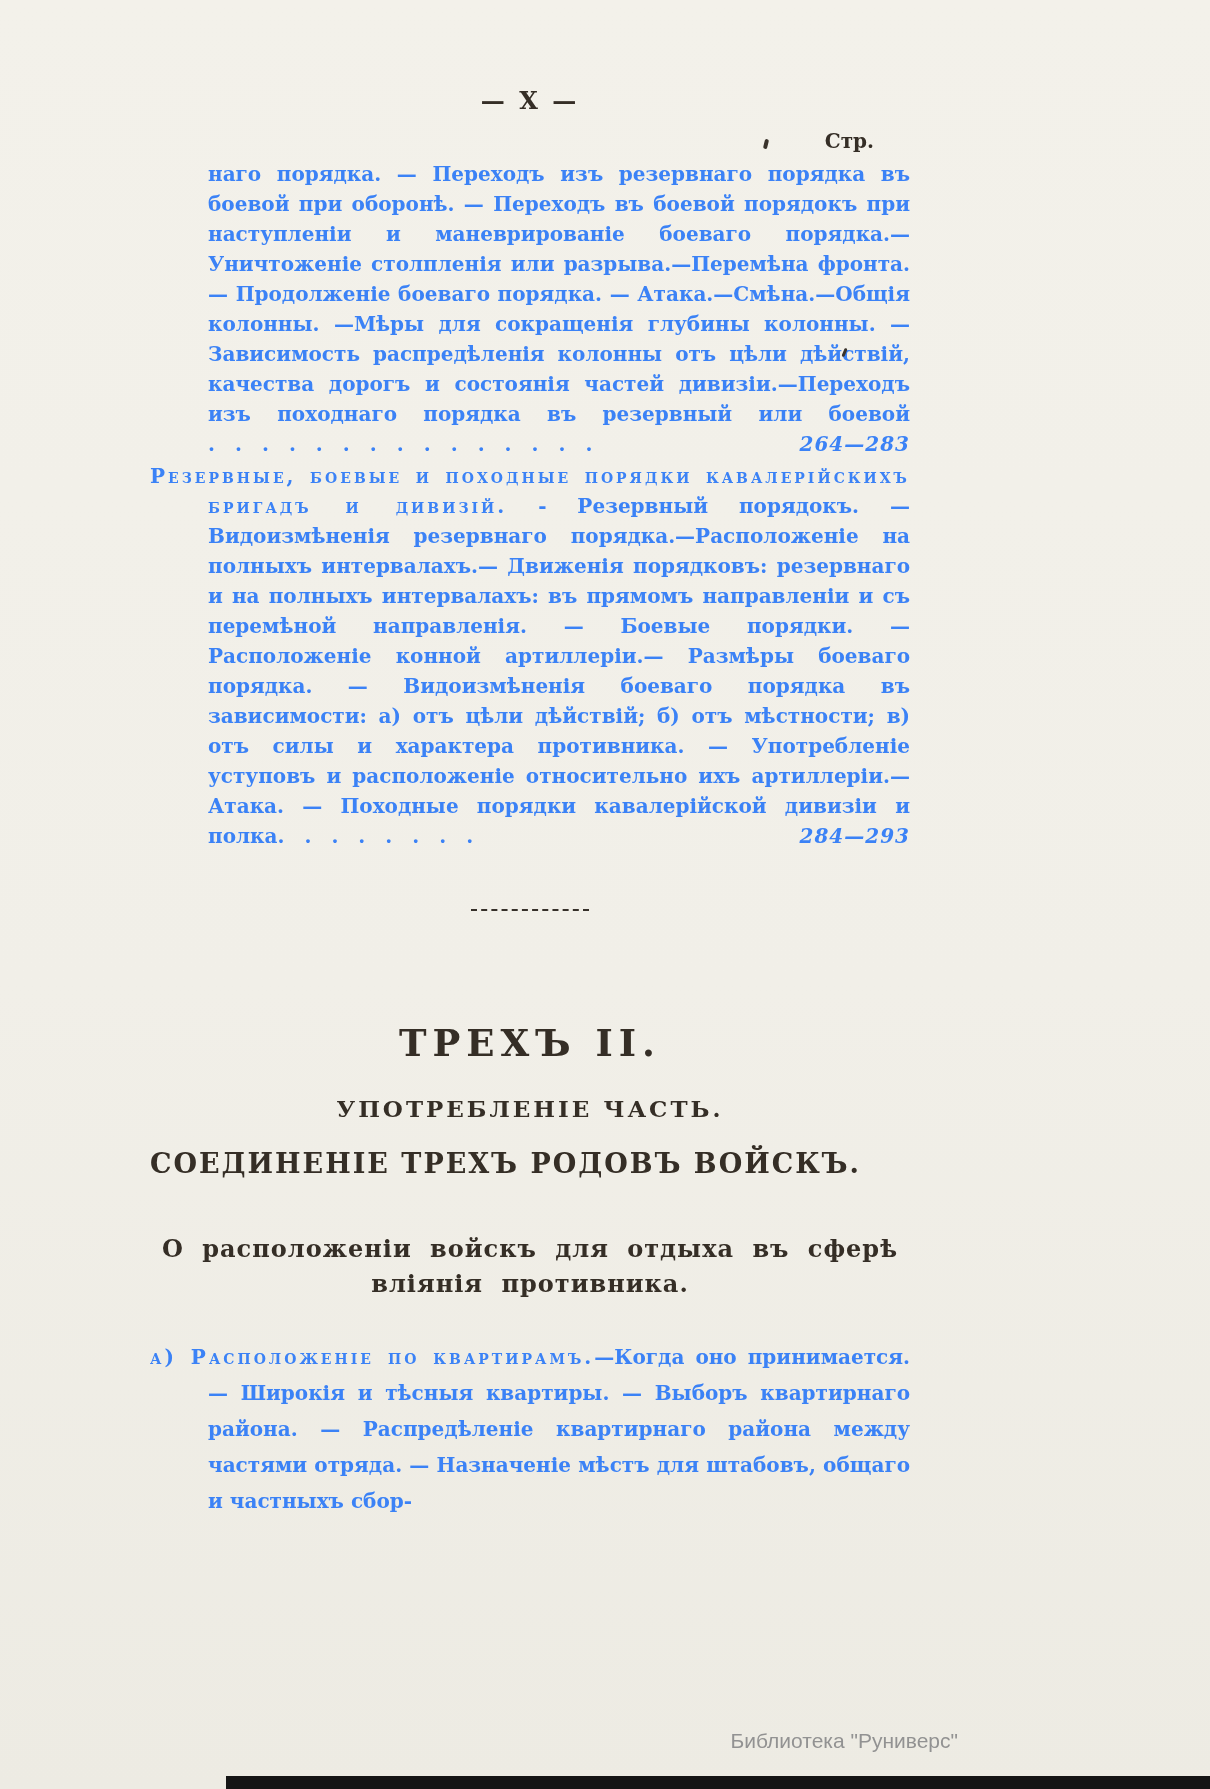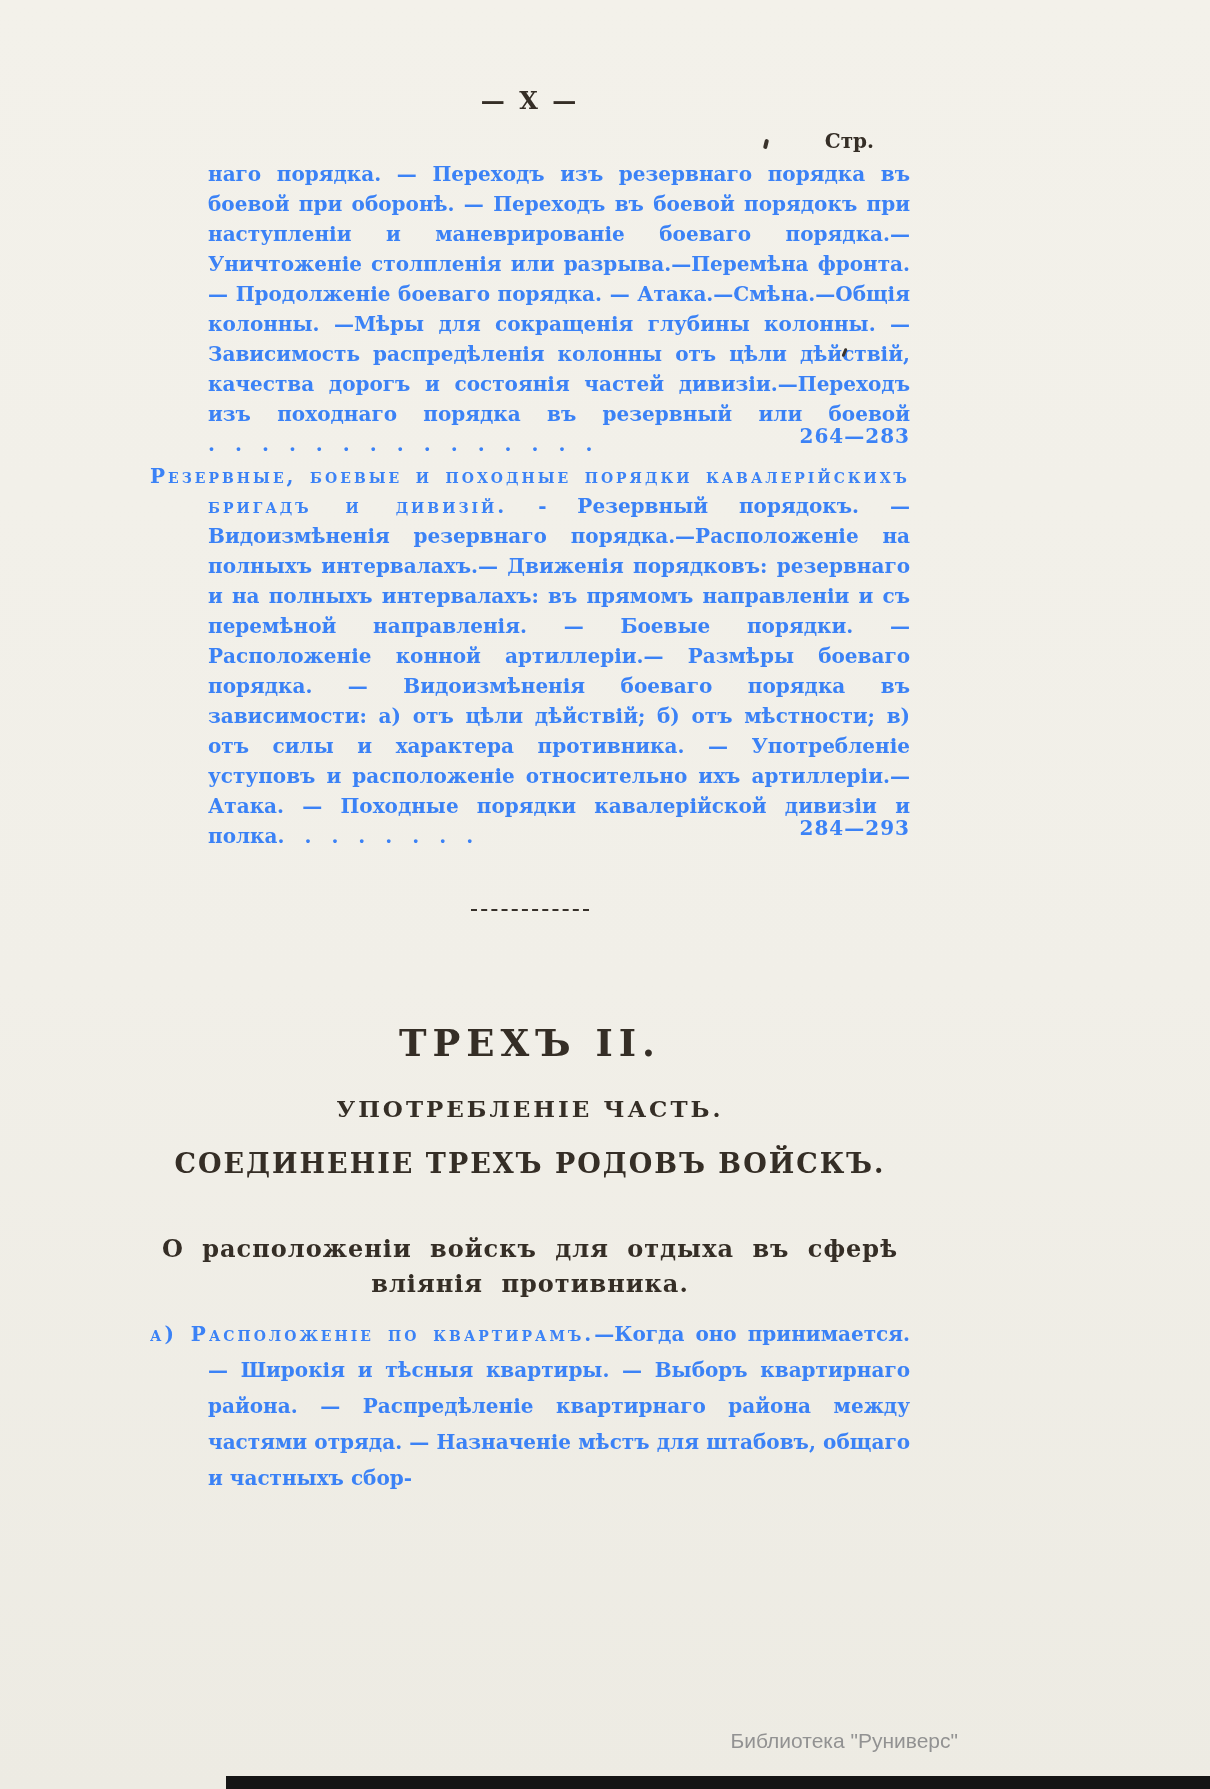--- a/index.html
+++ b/index.html
@@ -36,24 +36,25 @@
     line-height: 30px;
     text-align: justify;
     position: relative;
     font-weight: bold;
     color: #3b82f6;
   }
   .cont { padding-left: 58px; margin-top: 6px; }
   .hang { padding-left: 58px; text-indent: -58px; margin-top: 2px; }
   .entry .pages {
     position: absolute;
-    right: 0; bottom: 8px;
+    right: 0; bottom: 0;
     text-indent: 0;
     letter-spacing: 1px;
     background: transparent;
+    font-style: italic;
   }
   .lead {
     font-variant: small-caps;
     letter-spacing: 3px;
   }
   .divider {
     width: 118px;
     margin: 58px auto 0;
     border-top: 2px dashed #36302a;
     height: 0;
@@ -67,36 +68,35 @@
   }
   .part-subtitle {
     margin: 30px 0 0;
     text-align: center;
     font-size: 23px;
     font-weight: bold;
     letter-spacing: 3px;
   }
   .section-title {
     margin: 26px 0 0;
-    text-align: center;
     font-size: 27px;
     font-weight: bold;
     letter-spacing: 2px;
   }
   .mt36 { margin-top: 36px; }
   .subheading {
     margin: 52px 0 0;
     text-align: center;
     font-size: 24px;
     font-weight: bold;
     letter-spacing: 1px;
     word-spacing: 9px;
     line-height: 35px;
   }
-  .wide { line-height: 36px; margin-top: 15px; }
+  .wide { line-height: 36px; margin-top: 38px; }
   .watermark {
     position: absolute;
     right: 252px; bottom: 36px;
     font-family: "Liberation Sans", sans-serif;
     font-size: 21px;
     color: #929292;
   }
   .scan-bar {
     position: absolute;
     left: 226px; right: 0; bottom: 0;

